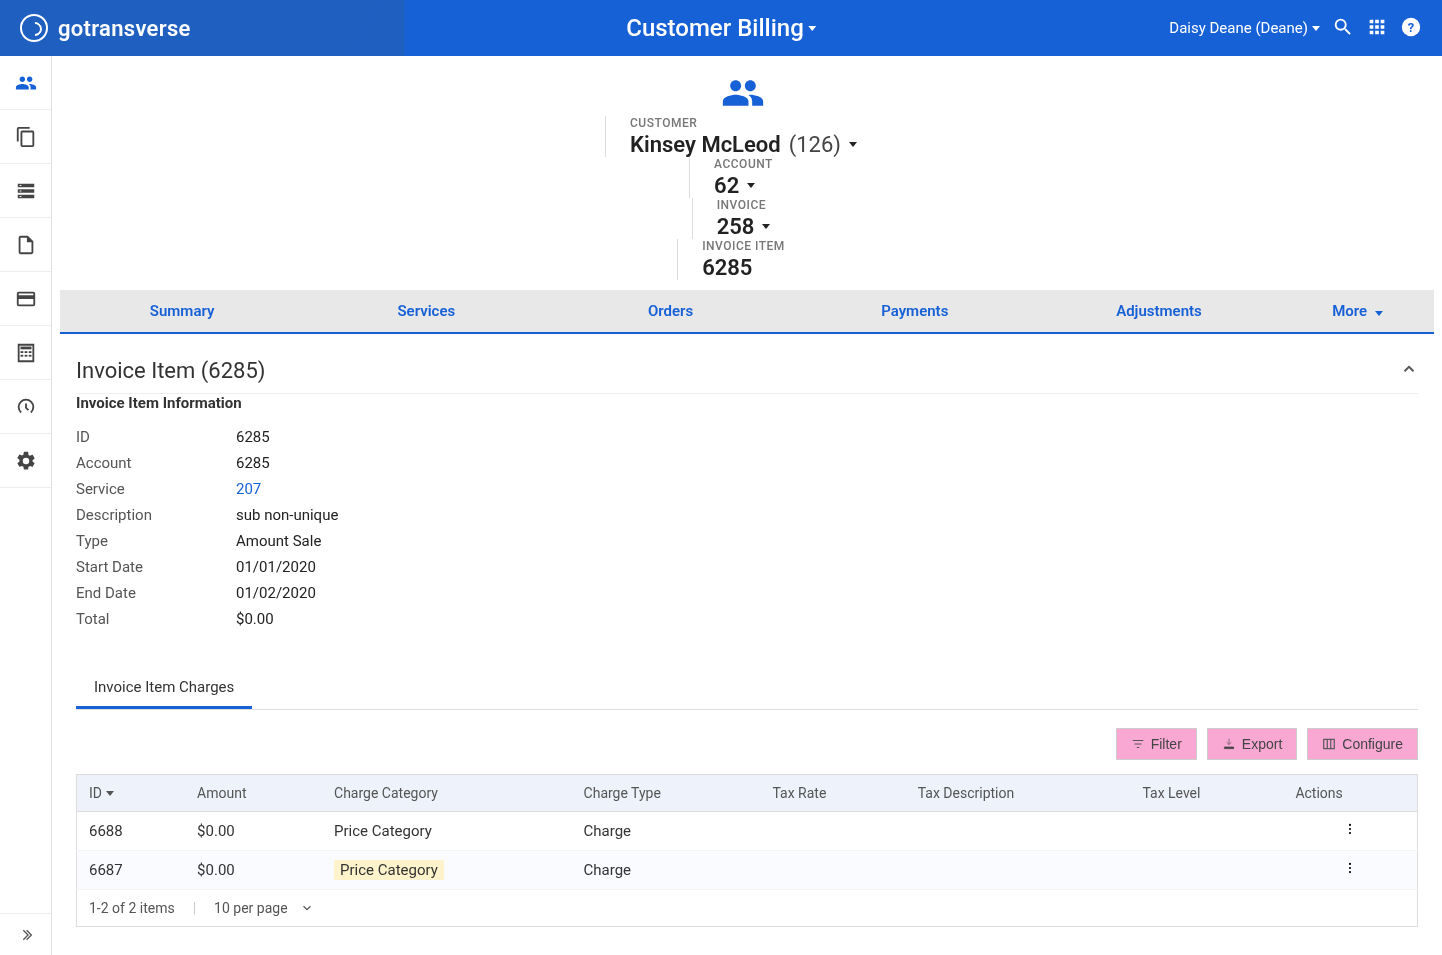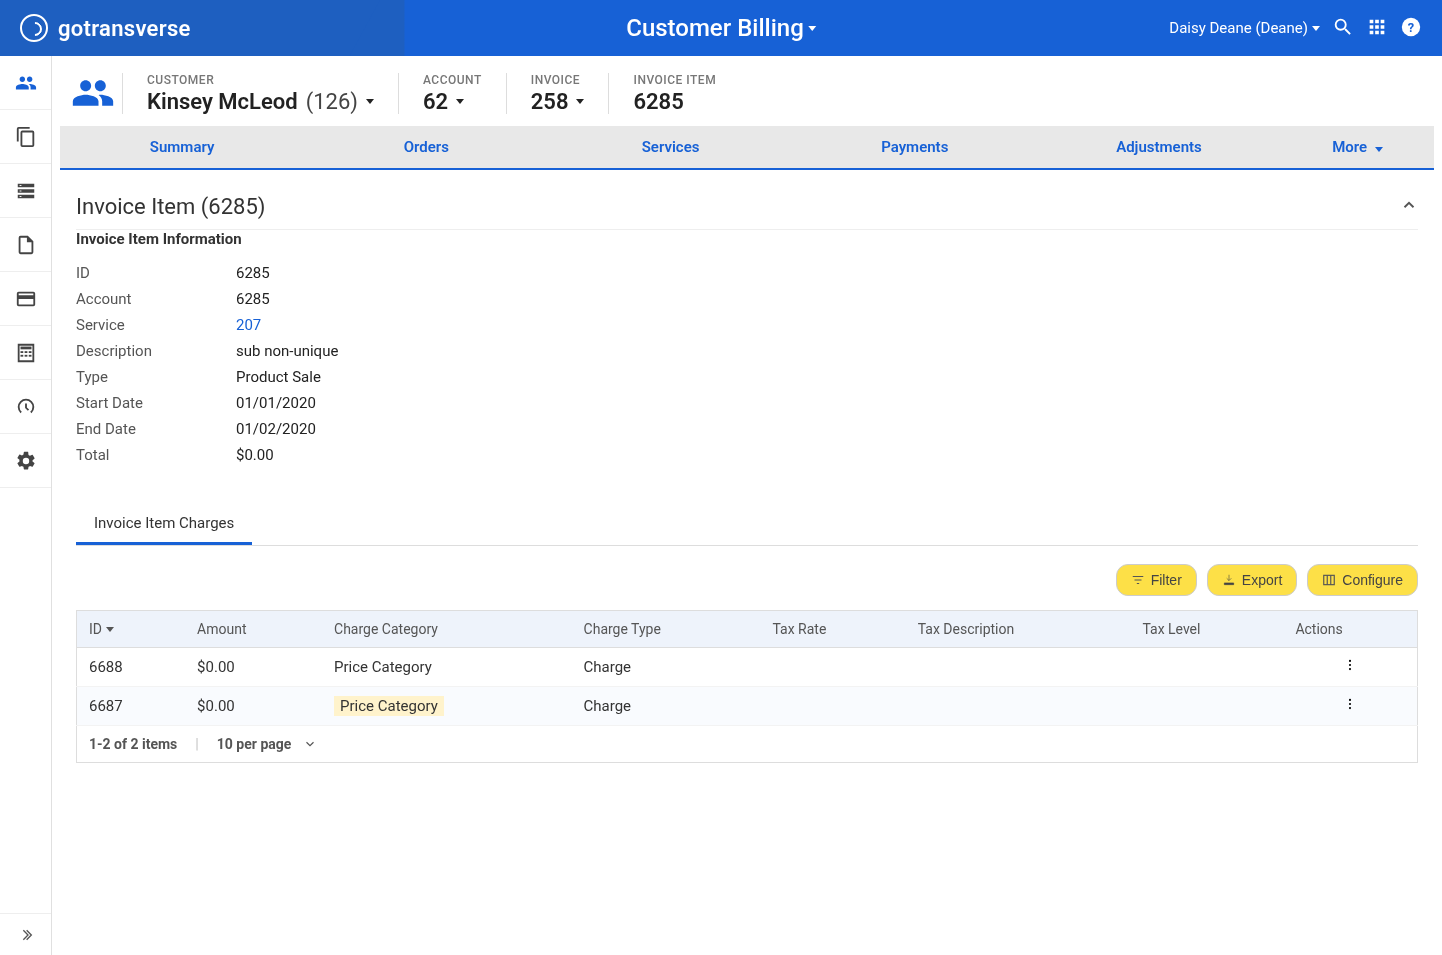--- a/index.html
+++ b/index.html
@@ -23,21 +23,21 @@
 .sidebar { width: 52px; border-right: 1px solid #e0e0e0; display: flex; flex-direction: column; background:#fff; }
 .sidebar-item { height: 54px; display: flex; align-items: center; justify-content: center; border-bottom: 1px solid #eee; color: #444; cursor:pointer; }
 .sidebar-item.active { color: #1761d6; }
 .sidebar-item svg { width: 22px; height: 22px; fill: currentColor; }
 .sidebar-spacer { flex: 1; }
 .sidebar-expand { height: 42px; display:flex; align-items:center; justify-content:center; border-top:1px solid #eee; color:#555; cursor:pointer;}
 
 .main { flex: 1; padding: 0; }
 
 
-.context-bar { display: flex; align-items: center; padding: 14px 20px 10px 12px; gap: 0; }
+.context-bar { display: flex; align-items: center; padding: 14px 20px 10px 12px; gap: 0; flex-direction: column; }
 .context-icon { width: 58px; height: 46px; display:flex; align-items:center; justify-content:center; color:#1761d6; }
 .context-icon svg { width:44px; height:44px; fill:currentColor; }
 .context-block { padding: 0 24px; border-left: 1px solid #ddd; }
 .context-block:first-of-type { border-left: none; padding-left: 8px; }
 .context-label { font-size: 12px; color: #777; letter-spacing: 0.5px; font-weight:500; }
 .context-value { font-size: 22px; font-weight: 600; color: #222; display:flex; align-items:center; gap:8px; margin-top:2px;}
 .context-value .sub { font-weight:400; color:#444; }
 
 
 .tabs { display: flex; background: #e8e8e8; border-bottom: 2px solid #1761d6; margin: 0 8px; }
@@ -56,32 +56,32 @@
 .info-label { color: #555; }
 .info-value { color: #222; }
 .info-value.link { color: #1761d6; cursor:pointer; }
 
 
 .subtabs { margin-top: 40px; border-bottom: 1px solid #ddd; }
 .subtab { display: inline-block; padding: 10px 18px; font-size: 15px; color: #333; border-bottom: 3px solid #1761d6; }
 
 
 .table-toolbar { display: flex; justify-content: flex-end; gap: 10px; padding: 18px 0 14px 0; }
-.btn { background: #fde047; border: 1px solid #ccc; border-radius: 12px; padding: 7px 14px; font-size: 14px; color: #444; display: inline-flex; align-items: center; gap: 6px; cursor:pointer; }
+.btn { background: #f9a8d4; border: 1px solid #ccc; border-radius: 0; padding: 7px 14px; font-size: 14px; color: #444; display: inline-flex; align-items: center; gap: 6px; cursor:pointer; }
 .btn svg { width: 14px; height: 14px; fill: currentColor; stroke:currentColor; }
 
 
 .data-table { width: 100%; border: 1px solid #ddd; border-collapse: collapse; }
 .data-table th { background: #eef3fb; text-align: left; padding: 10px 12px; font-weight: 400; color: #555; font-size: 14px; border-bottom: 1px solid #ddd; }
 .data-table th.right, .data-table td.right { text-align: left; }
 .data-table td { padding: 10px 12px; border-bottom: 1px solid #f3f3f3; font-size: 15px; }
 .data-table tr:nth-child(even) td { background: #f9fbfe; }
 .row-action { text-align:center; cursor:pointer; color:#555; }
 .highlight { background: #fff3cc; padding: 1px 6px; }
-.table-footer { padding: 10px 12px; font-size: 14px; color: #555; display:flex; align-items:center; gap:18px; border:1px solid #ddd; border-top:none;font-weight:bold;}
+.table-footer { padding: 10px 12px; font-size: 14px; color: #555; display:flex; align-items:center; gap:18px; border:1px solid #ddd; border-top:none;}
 .per-page { display:flex; align-items:center; gap:12px; cursor:pointer; }
 
 .th-sort { display:inline-flex; align-items:center; gap:4px; }
 </style>
 </head>
 <body>
 
 <div class="top-header">
   <div class="logo-area">
     <div class="logo-mark"></div>
@@ -210,22 +210,22 @@
       <div class="context-block">
         <div class="context-label">INVOICE ITEM</div>
         <div class="context-value">
           <span>6285</span>
         </div>
       </div>
     </div>
 
     <div class="tabs">
       <div class="tab">Summary</div>
+      <div class="tab">Services</div>
       <div class="tab">Orders</div>
-      <div class="tab">Services</div>
       <div class="tab">Payments</div>
       <div class="tab">Adjustments</div>
       <div class="tab more">
         <span>More</span>
         <span class="caret-down-sm" style="border-top-color:#1761d6; margin-left:4px;"></span>
       </div>
     </div>
 
     <div class="section">
       <div class="section-header">
@@ -241,21 +241,21 @@
       <div class="info-grid">
         <div class="info-label">ID</div>
         <div class="info-value">6285</div>
         <div class="info-label">Account</div>
         <div class="info-value">6285</div>
         <div class="info-label">Service</div>
         <div class="info-value link">207</div>
         <div class="info-label">Description</div>
         <div class="info-value">sub non-unique</div>
         <div class="info-label">Type</div>
-        <div class="info-value">Product Sale</div>
+        <div class="info-value">Amount Sale</div>
         <div class="info-label">Start Date</div>
         <div class="info-value">01/01/2020</div>
         <div class="info-label">End Date</div>
         <div class="info-value">01/02/2020</div>
         <div class="info-label">Total</div>
         <div class="info-value">$0.00</div>
       </div>
 
       <div class="subtabs">
         <div class="subtab">Invoice Item Charges</div>

